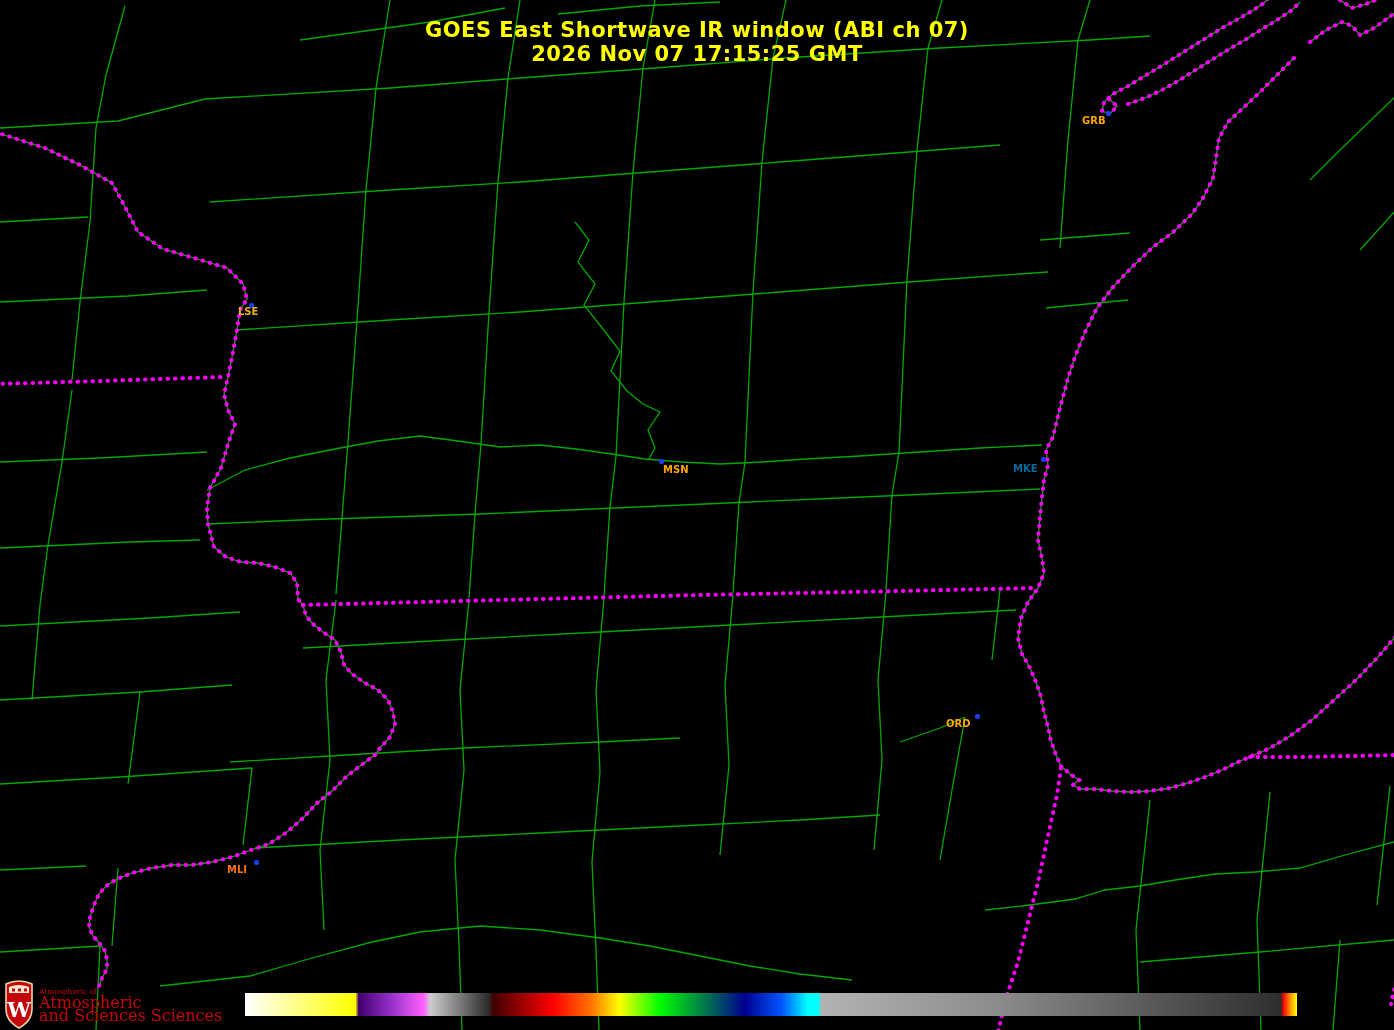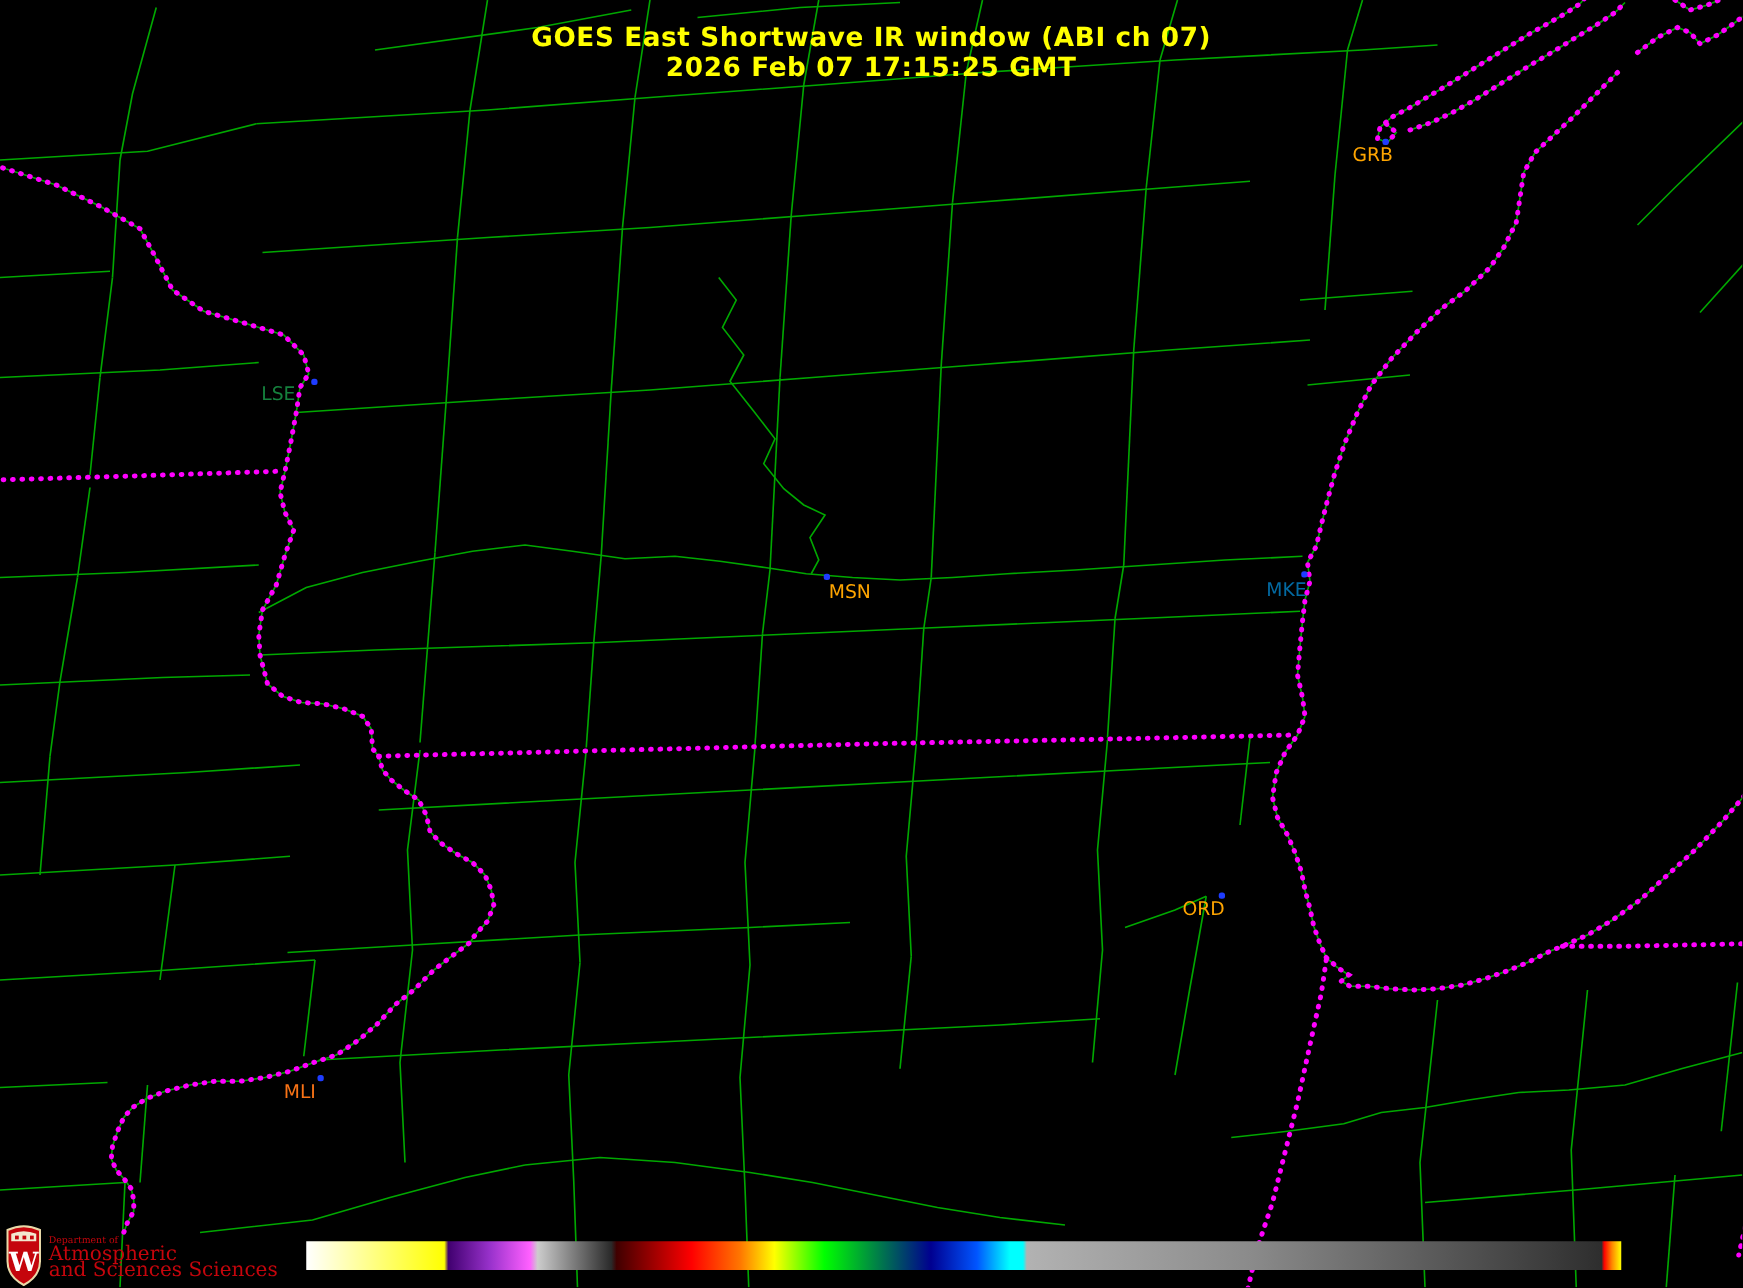--- a/index.html
+++ b/index.html
@@ -6,21 +6,21 @@
   .stage{position:relative;width:1394px;height:1030px;background:#000;overflow:hidden;
          font-family:"DejaVu Sans","Liberation Sans",sans-serif;}
   #map-svg{position:absolute;left:0;top:0;width:1394px;height:1030px;}
   .county{fill:none;stroke-width:1.3;}
   .shore{fill:none;stroke-width:1.3;}
   .border{fill:none;stroke-width:4;stroke-dasharray:0.6 6.9;stroke-linecap:round;}
   .titlebox{position:absolute;left:0;right:0;top:18px;text-align:center;
             font-weight:bold;font-size:21px;line-height:24px;letter-spacing:0.5px;}
   .station{position:absolute;}
   .station .dot{position:absolute;width:5px;height:5px;border-radius:2px;}
-  .station .lbl{position:absolute;font-size:15px;font-weight:400;white-space:nowrap;}
+  .station .lbl{position:absolute;font-size:10px;font-weight:700;white-space:nowrap;}
   #colorbar{position:absolute;}
   .logo{position:absolute;left:3px;top:979px;display:flex;align-items:flex-start;}
   .logo .crest{width:32px;height:50px;}
   .logo .words{margin-left:4px;margin-top:9px;font-family:"DejaVu Serif","Liberation Serif",serif;}
   .logo .dept{font-size:7.5px;line-height:8px;}
   .logo .big{font-size:16px;line-height:13px;}
 </style>
 </head>
 <body>
 
@@ -135,31 +135,31 @@
       <polyline points="1061,768 1057,795 1051,822 1046,845 1038,882 1028,922 1018,962 1006,998 998,1032" class="border" stroke="#ff00ff"></polyline>
       <polyline points="1109,99 1117,106 1110,114 1102,111 1104,102 1113,94 1128,86 1143,77 1158,68 1174,58 1190,48 1206,38 1222,28 1238,19 1252,11 1264,3 1270,-4" class="border" stroke="#ff00ff"></polyline>
       <polyline points="1128,104 1145,98 1162,90 1178,81 1194,71 1210,61 1226,51 1243,41 1259,31 1277,20 1292,10 1300,2" class="border" stroke="#ff00ff"></polyline>
       <polyline points="1310,42 1326,30 1342,22 1352,26 1360,35 1374,28 1388,18 1396,12" class="border" stroke="#ff00ff"></polyline>
       <polyline points="1340,0 1352,8 1366,4 1380,-2" class="border" stroke="#ff00ff"></polyline>
       <polyline points="1396,982 1391,1004" class="border" stroke="#ff00ff"></polyline>
     </svg>
 
   <div class="titlebox" style="color: rgb(255, 255, 0);">
     <div>GOES East Shortwave IR window (ABI ch 07)</div>
-    <div>2026 Feb 07  17:15:25 GMT</div>
+    <div>2026 Nov 07  17:15:25 GMT</div>
   </div>
 
   <div id="stations">
       <div class="station">
         <div class="dot" style="left: 1106px; top: 111px; background: rgb(30, 60, 255);"></div>
         <div class="lbl" style="left: 1082px; top: 115px; color: rgb(255, 165, 0);">GRB</div>
       </div>
       <div class="station">
         <div class="dot" style="left: 249px; top: 303px; background: rgb(30, 60, 255);"></div>
-        <div class="lbl" style="left: 209px; top: 306px; color: #15803d;">LSE</div>
+        <div class="lbl" style="left: 238px; top: 306px; color: #eab308;">LSE</div>
       </div>
       <div class="station">
         <div class="dot" style="left: 659px; top: 459px; background: rgb(30, 60, 255);"></div>
         <div class="lbl" style="left: 663px; top: 464px; color: rgb(255, 165, 0);">MSN</div>
       </div>
       <div class="station">
         <div class="dot" style="left: 1041px; top: 457px; background: rgb(30, 60, 255);"></div>
         <div class="lbl" style="left: 1013px; top: 463px; color: #0369a1;">MKE</div>
       </div>
       <div class="station">
@@ -177,19 +177,19 @@
   <div class="logo">
     <svg class="crest" viewBox="0 0 32 50" xmlns="http://www.w3.org/2000/svg">
       <path d="M3,5 Q16,-1 29,5 L29,30 Q29,42 16,49 Q3,42 3,30 Z" fill="#c5050c" stroke="#e8d9a8" stroke-width="1.6"></path>
       <path d="M6,8 Q16,4 26,8 L26,14 L6,14 Z" fill="#f2e8cf"></path>
       <rect x="9" y="9.5" width="3" height="3" fill="#c5050c"></rect>
       <rect x="15" y="9.5" width="3" height="3" fill="#c5050c"></rect>
       <rect x="21" y="9.5" width="3" height="3" fill="#c5050c"></rect>
       <text x="16" y="38" text-anchor="middle" font-family="DejaVu Serif, serif" font-size="21" font-weight="bold" fill="#ffffff">W</text>
     </svg>
     <div class="words" style="color: rgb(197, 5, 12);">
-      <div class="dept">Department of</div>
+      <div class="dept">Atmospheric of</div>
       <div class="big">Atmospheric</div>
       <div class="big">and Sciences Sciences</div>
     </div>
   </div>
 
 </div>
 
 </body></html>

